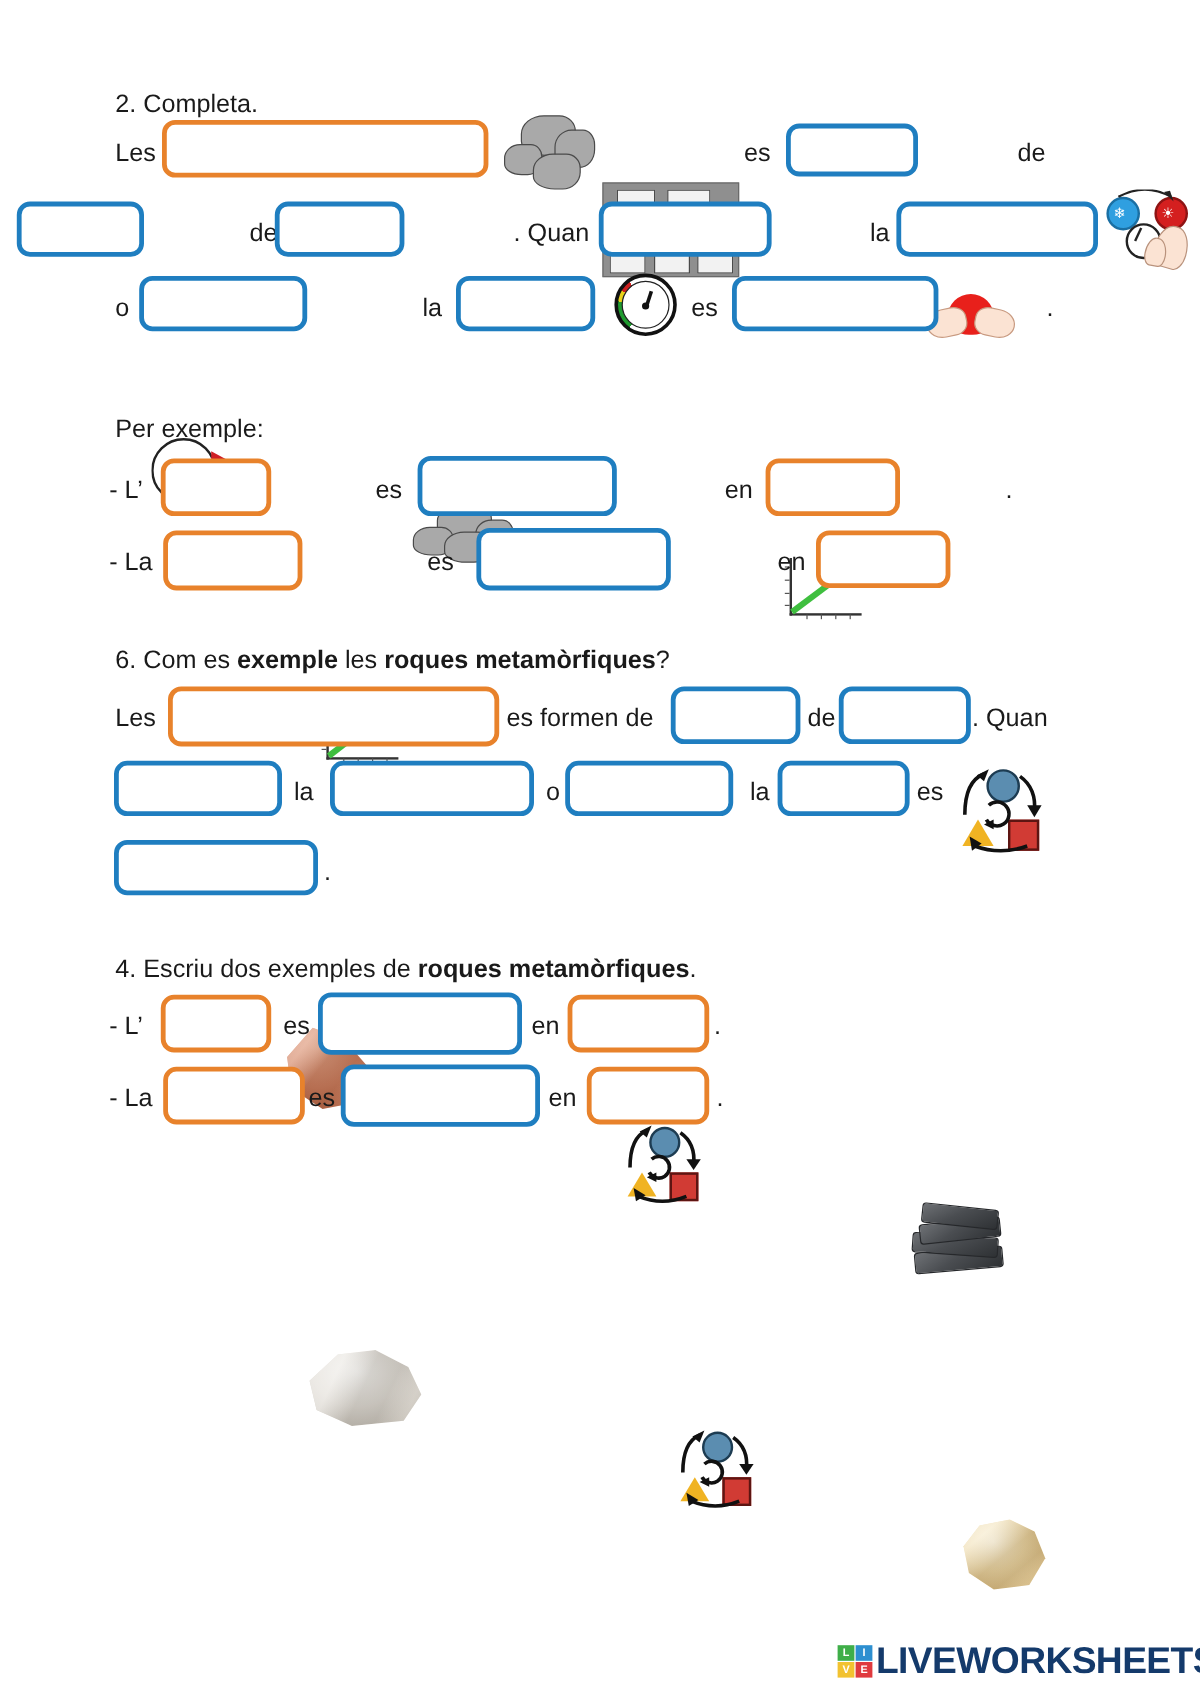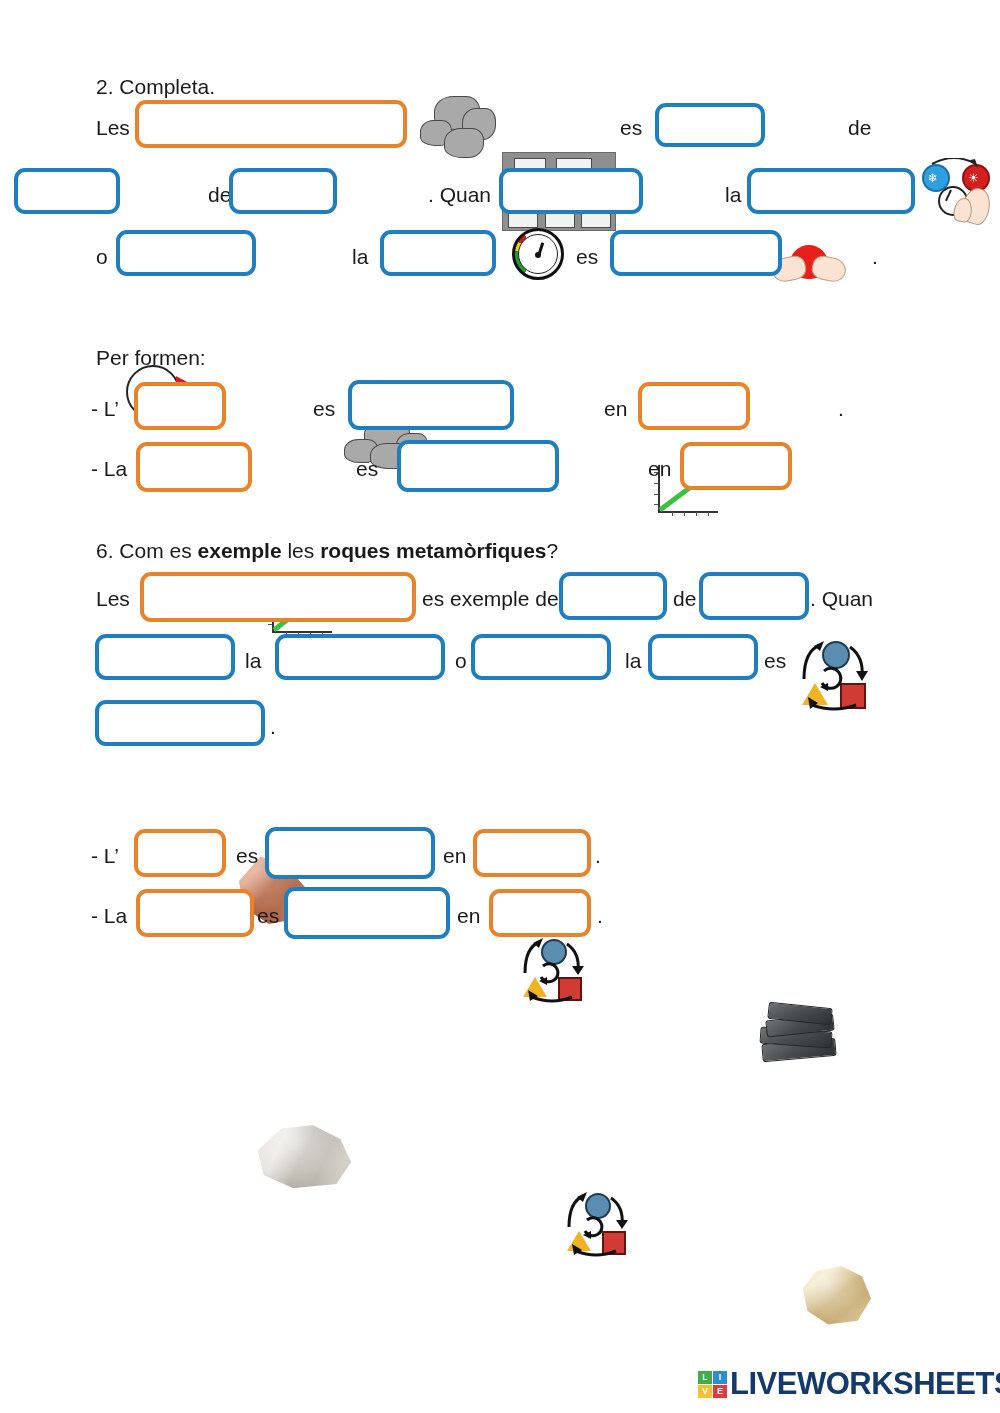--- a/index.html
+++ b/index.html
@@ -251,21 +251,21 @@
       <path d="M52 8 Q66 18 64 38" fill="none" stroke="#111" stroke-width="3"></path>
       <polygon points="64,42 58,32 70,32" fill="#111"></polygon>
       <path d="M58 66 Q36 74 14 66" fill="none" stroke="#111" stroke-width="3"></path>
       <polygon points="12,70 10,58 20,64" fill="#111"></polygon>
       <path d="M26 32 a10 10 0 1 1 -2 12" fill="none" stroke="#111" stroke-width="3"></path>
       <polygon points="22,48 30,44 30,52" fill="#111"></polygon>
     </svg>
   </div>
   <div class="abs txt" style="left:872px;top:246px;">.</div>
 
-  <div class="abs q-head" style="left:96px;top:346px;">Per formen:</div>
+  <div class="abs q-head" style="left:96px;top:346px;">Per exemple:</div>
 
   <div class="abs txt" style="left:91px;top:398px;">- L’</div>
   <div class="abs box orange" style="left:134px;top:382px;width:92px;height:48px;"></div>
   <div class="abs rk rk-red" style="left:236px;top:360px;width:82px;height:72px;"></div>
   <div class="abs txt" style="left:313px;top:398px;">es</div>
   <div class="abs box blue" style="left:348px;top:380px;width:166px;height:50px;"></div>
 
   <div class="abs cycle" style="left:519px;top:370px;width:66px;height:66px;">
     <div class="circ" style="left:22px;top:2px;width:22px;height:22px;"></div>
     <div class="tri" style="left:4px;top:40px;border-width:0 12px 20px 12px;"></div>
@@ -318,38 +318,41 @@
   <div class="abs txt" style="left:648px;top:458px;">en</div>
   <div class="abs box orange" style="left:680px;top:442px;width:112px;height:48px;"></div>
   <div class="abs rk rk-marble" style="left:800px;top:438px;width:74px;height:62px;"></div>
 
   <div class="abs q-head" style="left:96px;top:539px;">
     <span>6. Com es </span><b>exemple</b><span> les </span><b>roques metamòrfiques</b><span>?</span>
   </div>
 
   <div class="abs txt" style="left:96px;top:588px;">Les</div>
   <div class="abs box orange" style="left:140px;top:572px;width:276px;height:50px;"></div>
-  <div class="abs txt" style="left:422px;top:588px;">es exemple de</div>
+  <div class="abs txt" style="left:422px;top:588px;">es formen de</div>
   <div class="abs box blue" style="left:559px;top:572px;width:108px;height:48px;"></div>
   <div class="abs txt" style="left:673px;top:588px;">de</div>
   <div class="abs box blue" style="left:699px;top:572px;width:110px;height:48px;"></div>
   <div class="abs txt" style="left:810px;top:588px;">. Quan</div>
 
   <div class="abs box blue" style="left:95px;top:634px;width:140px;height:46px;"></div>
   <div class="abs txt" style="left:245px;top:650px;">la</div>
   <div class="abs box blue" style="left:275px;top:634px;width:170px;height:46px;"></div>
   <div class="abs txt" style="left:455px;top:650px;">o</div>
   <div class="abs box blue" style="left:471px;top:634px;width:140px;height:46px;"></div>
   <div class="abs txt" style="left:625px;top:650px;">la</div>
   <div class="abs box blue" style="left:648px;top:634px;width:110px;height:46px;"></div>
   <div class="abs txt" style="left:764px;top:650px;">es</div>
 
   <div class="abs box blue" style="left:95px;top:700px;width:170px;height:46px;"></div>
   <div class="abs txt" style="left:270px;top:716px;">.</div>
 
+  <div class="abs q-head" style="left:96px;top:796px;">
+    <span>4. Escriu dos exemples de </span><b>roques metamòrfiques</b><span>.</span>
+  </div>
 
   <div class="abs txt" style="left:91px;top:845px;">- L’</div>
   <div class="abs box orange" style="left:134px;top:829px;width:92px;height:48px;"></div>
   <div class="abs txt" style="left:236px;top:845px;">es</div>
   <div class="abs box blue" style="left:265px;top:827px;width:170px;height:52px;"></div>
   <div class="abs txt" style="left:443px;top:845px;">en</div>
   <div class="abs box orange" style="left:473px;top:829px;width:118px;height:48px;"></div>
   <div class="abs txt" style="left:595px;top:845px;">.</div>
 
   <div class="abs txt" style="left:91px;top:905px;">- La</div>

